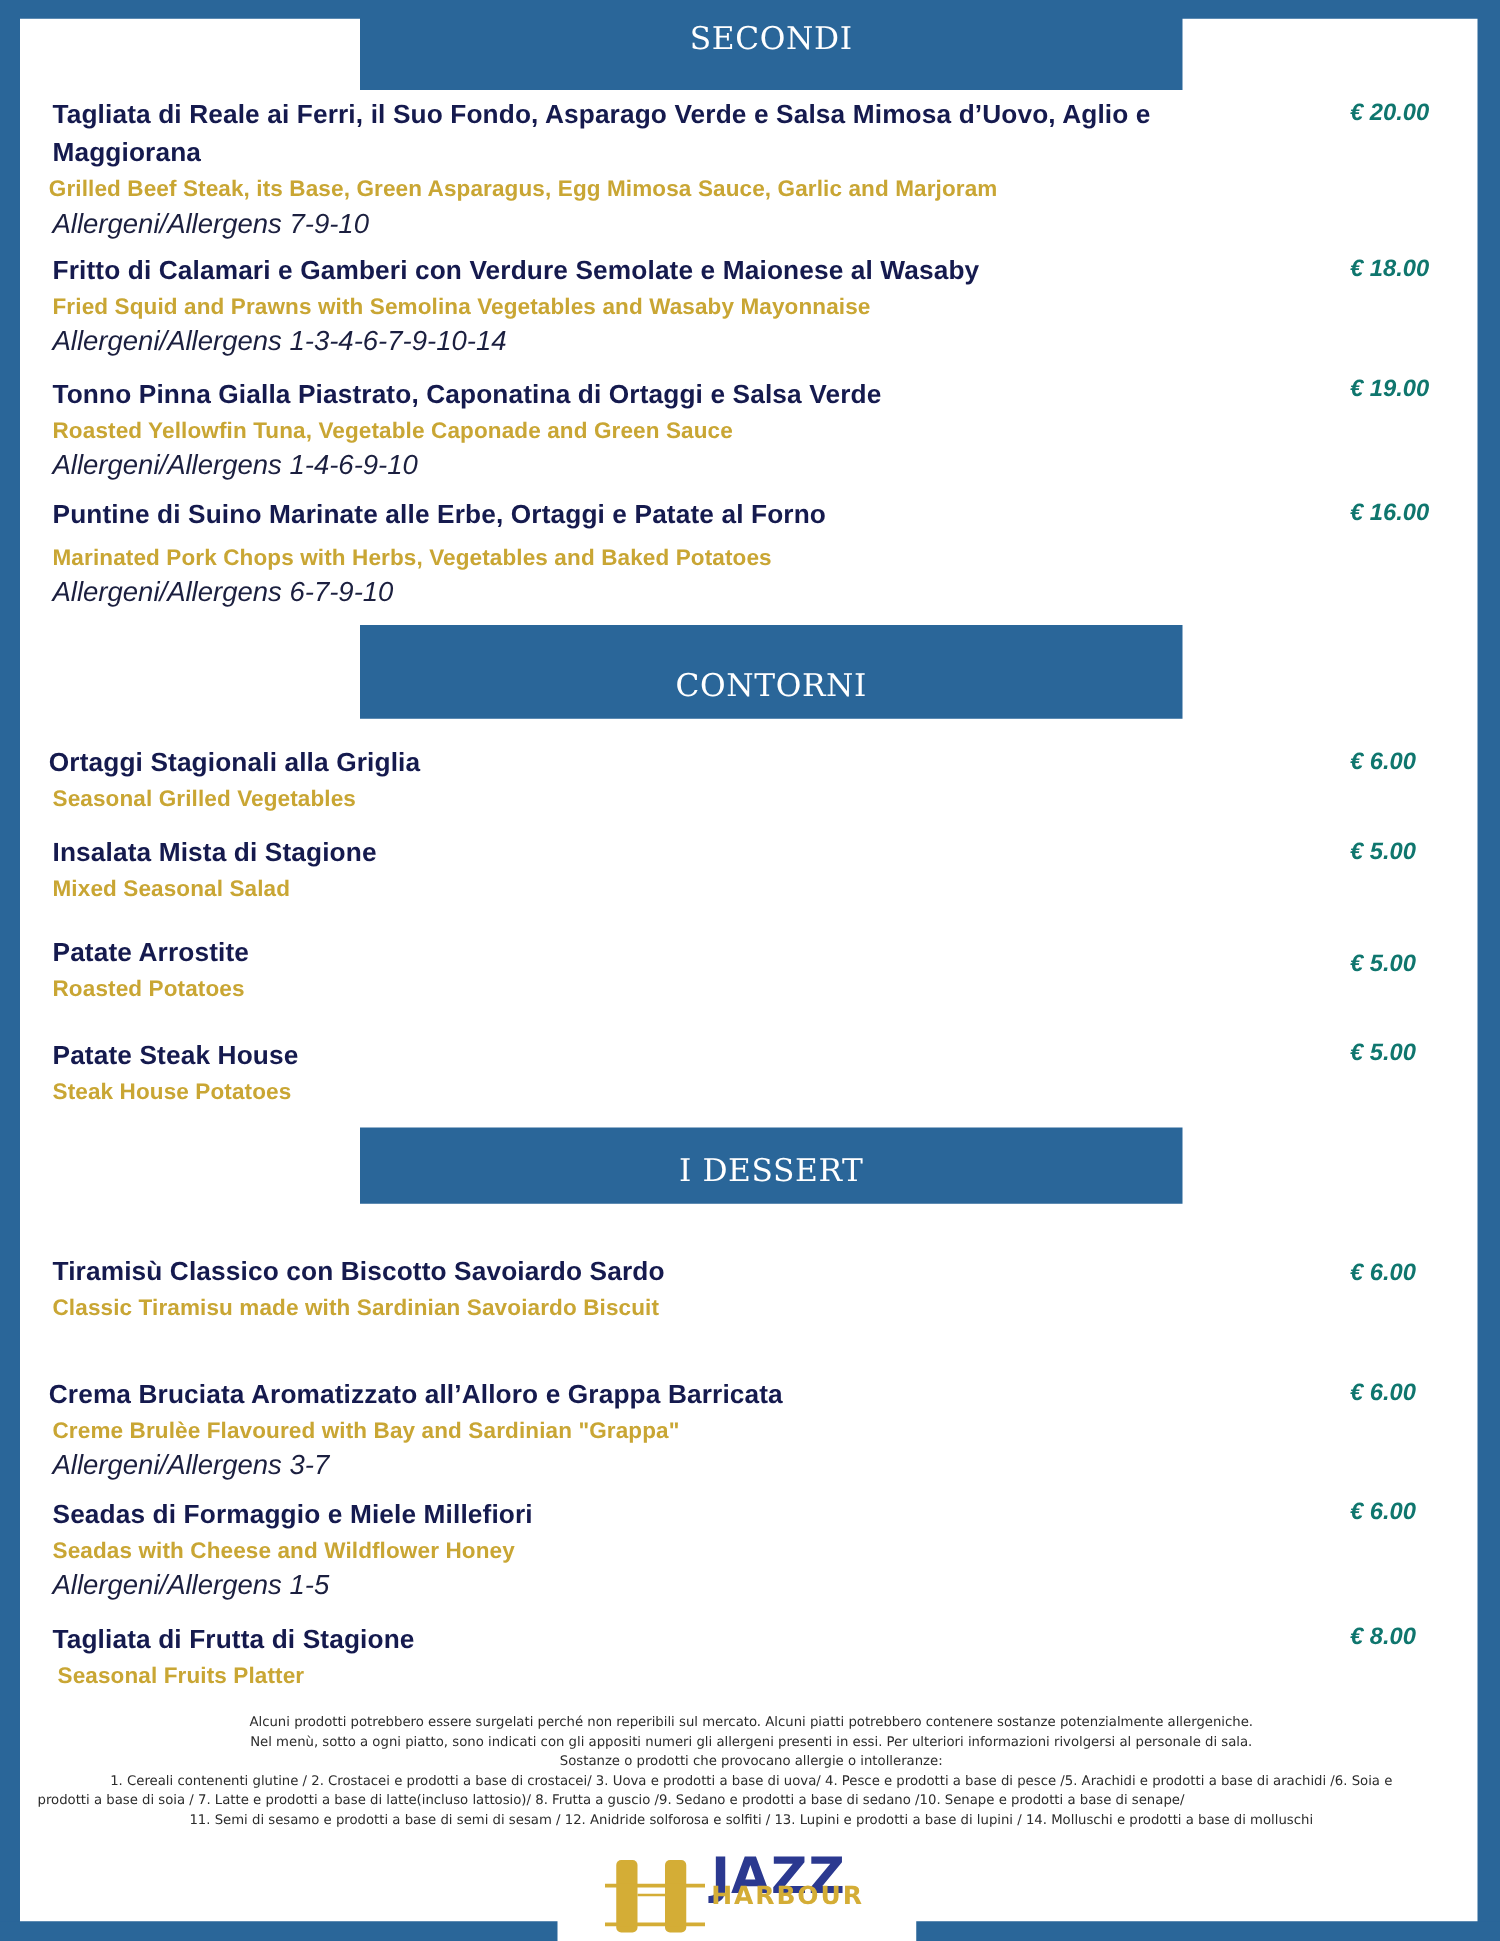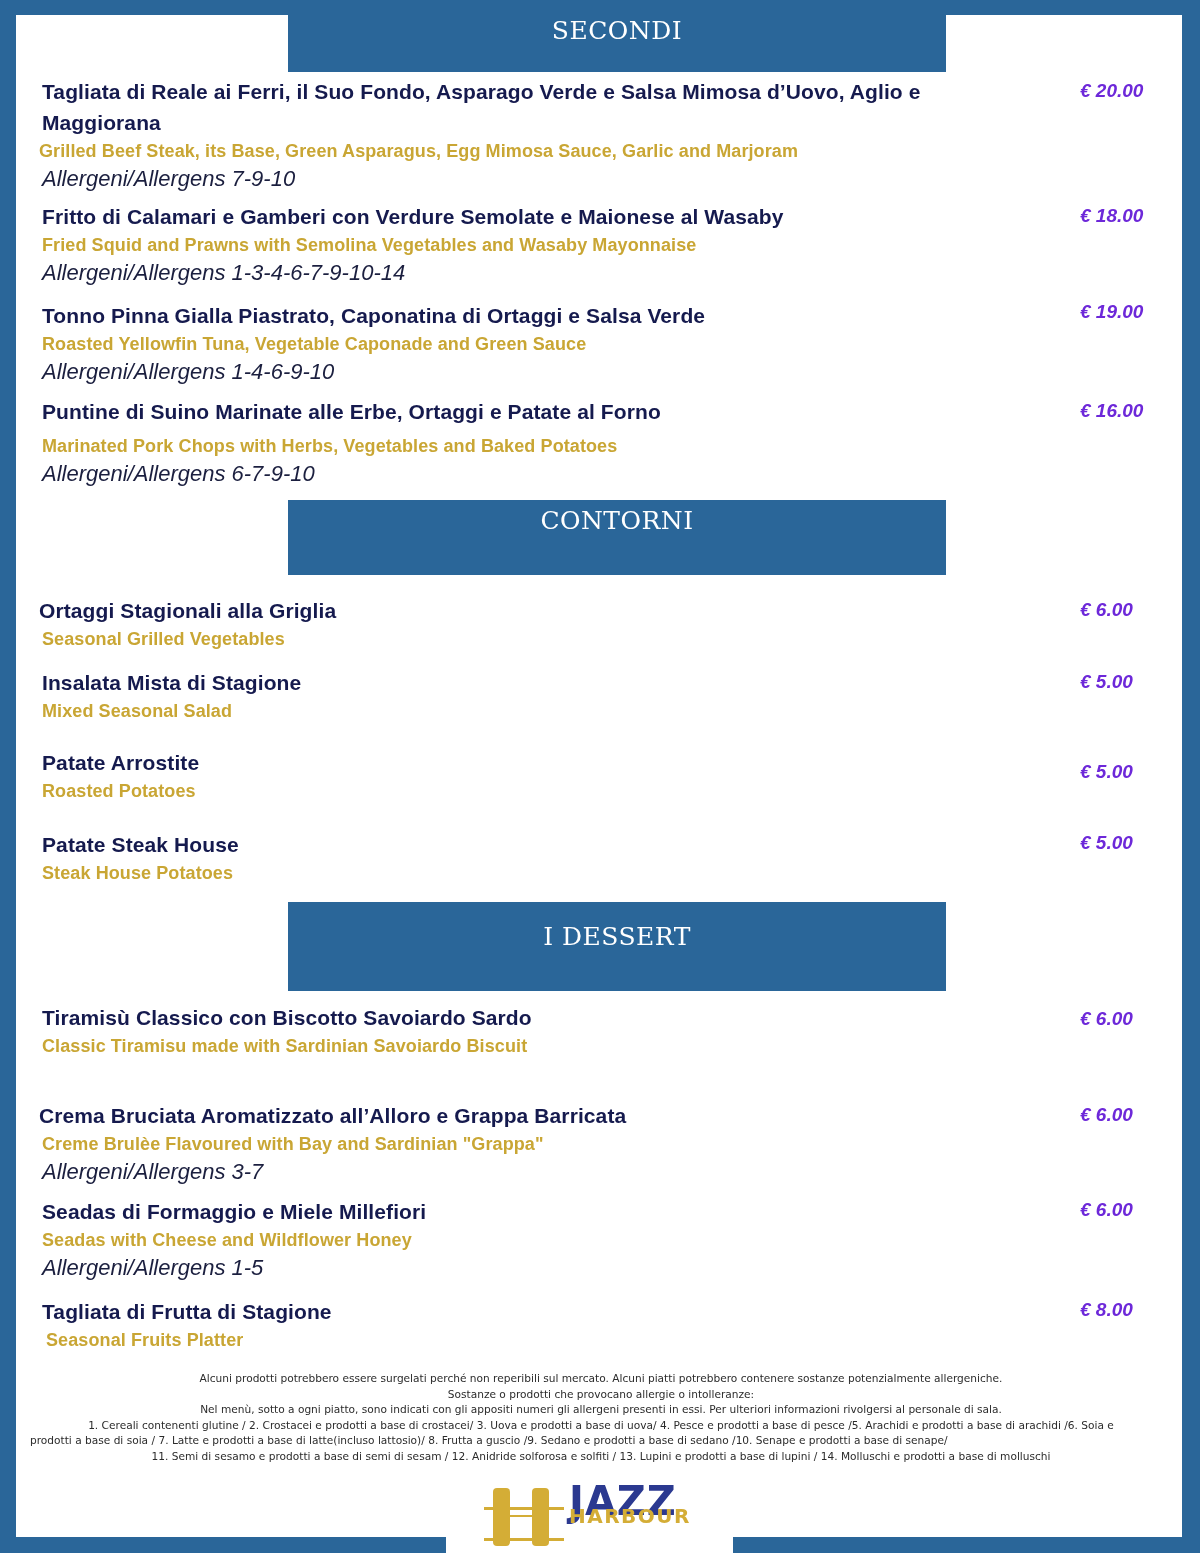--- a/index.html
+++ b/index.html
@@ -12,29 +12,29 @@
   .frame-bottom-left  { position: absolute; left: 0; top: 1537px; width: 446px; height: 16px; background: #2a6699; }
   .frame-bottom-right { position: absolute; left: 733px; top: 1537px; width: 467px; height: 16px; background: #2a6699; }
 
   .section-band {
     position: absolute; left: 288px; width: 658px; background: #2a6699;
     color: #ffffff; text-align: center;
     font-family: "DejaVu Serif", "Liberation Serif", serif;
     font-size: 25px; letter-spacing: 0.5px;
   }
   .band-secondi  { top: 0; height: 72px; padding-top: 16px; }
-  .band-contorni { top: 500px; height: 75px; padding-top: 6px; }
-  .band-dessert  { top: 902px; height: 89px; padding-top: 20px; }
+  .band-contorni { top: 500px; height: 75px; padding-top: 34px; }
+  .band-dessert  { top: 902px; height: 61px; padding-top: 20px; }
 
   .item { position: absolute; left: 42px; width: 1000px; }
   .item .it  { color: #151a4e; font-size: 21px; font-weight: bold; line-height: 31px; letter-spacing: 0.1px; }
   .item .en  { color: #c9a634; font-size: 18px; font-weight: bold; line-height: 27px; letter-spacing: 0.1px; }
   .item .al  { color: #1b1f3f; font-size: 22px; font-style: italic; line-height: 27px; }
   .price {
-    position: absolute; left: 1080px; color: #6d28d9;
+    position: absolute; left: 1080px; color: #0f766e;
     font-size: 19px; font-weight: bold; font-style: italic;
   }
 
   .footer-notes {
     position: absolute; left: 20px; top: 1371px; width: 1162px;
     text-align: center; color: #2b2b2b;
     font-family: "DejaVu Sans", sans-serif; font-size: 10.6px; line-height: 15.6px;
   }
 
   .logo { position: absolute; left: 484px; top: 1484px; width: 210px; height: 64px; }
@@ -135,22 +135,22 @@
 <div class="price" style="top:1199px;">€ 6.00</div>
 
 <div class="item" style="top:1296px;">
   <div class="it">Tagliata di Frutta di Stagione</div>
   <div class="en" style="margin-left:4px;">Seasonal Fruits Platter</div>
 </div>
 <div class="price" style="top:1299px;">€ 8.00</div>
 
 <div class="footer-notes">
   <div>Alcuni prodotti potrebbero essere surgelati perché non reperibili sul mercato. Alcuni piatti potrebbero contenere sostanze potenzialmente allergeniche.</div>
+  <div>Nel menù, sotto a ogni piatto, sono indicati con gli appositi numeri gli allergeni presenti in essi. Per ulteriori informazioni rivolgersi al personale di sala.</div>
   <div>Sostanze o prodotti che provocano allergie o intolleranze:</div>
-  <div>Nel menù, sotto a ogni piatto, sono indicati con gli appositi numeri gli allergeni presenti in essi. Per ulteriori informazioni rivolgersi al personale di sala.</div>
   <div>1. Cereali contenenti glutine / 2. Crostacei e prodotti a base di crostacei/ 3. Uova e prodotti a base di uova/ 4. Pesce e prodotti a base di pesce /5. Arachidi e prodotti a base di arachidi /6. Soia e</div>
   <div style="text-align:left; padding-left:10px;">prodotti a base di soia / 7. Latte e prodotti a base di latte(incluso lattosio)/ 8. Frutta a guscio /9. Sedano e prodotti a base di sedano /10. Senape e prodotti a base di senape/</div>
   <div>11. Semi di sesamo e prodotti a base di semi di sesam / 12. Anidride solforosa e solfiti / 13. Lupini e prodotti a base di lupini  / 14. Molluschi e prodotti a base di molluschi</div>
 </div>
 
 <div class="logo">
   <svg width="80" height="62" viewBox="0 0 80 62" style="position:absolute; left:0; top:2px;">
     <rect x="9" y="2" width="17" height="58" rx="4" fill="#d4ad36"></rect>
     <rect x="48" y="2" width="17" height="58" rx="4" fill="#d4ad36"></rect>
     <rect x="0" y="21" width="80" height="3" fill="#d4ad36"></rect>

